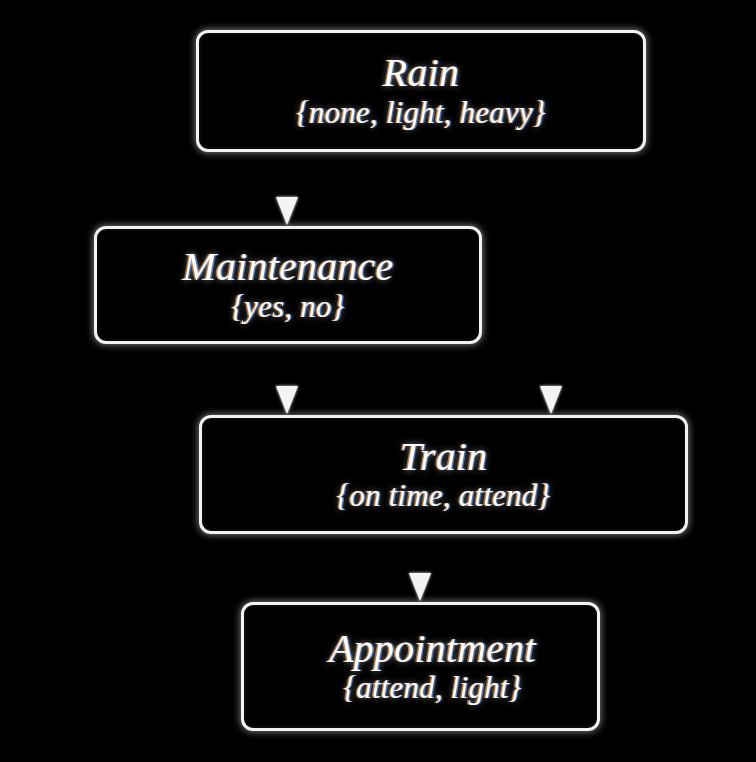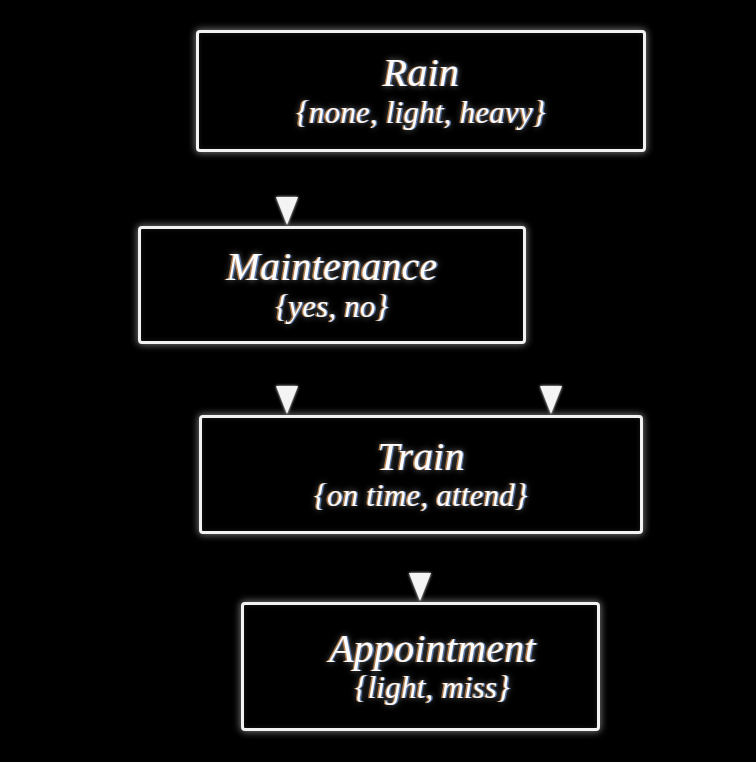--- a/index.html
+++ b/index.html
@@ -14,21 +14,21 @@
     height: 762px;
     background: #000000;
     overflow: hidden;
     font-family: "Liberation Serif", "DejaVu Serif", serif;
   }
   .node {
     position: absolute;
     box-sizing: border-box;
     background: #000000;
     border: 3px solid #f2f2f2;
-    border-radius: 4px;
+    border-radius: 12px;
     display: flex;
     flex-direction: column;
     align-items: center;
     justify-content: center;
     box-shadow: 0 0 7px 1px rgba(255,255,255,0.45),
                 inset 0 0 5px rgba(255,255,255,0.10);
   }
   .node-title,
   .node-states {
     font-style: italic;
@@ -45,22 +45,22 @@
     line-height: 1.06;
     margin-bottom: 2px;
   }
   .node-states {
     font-size: 31px;
     line-height: 1.06;
   }
 
   
   #node-rain        { left: 196px; top:  30px; width: 450px; height: 122px; }
-  #node-maintenance { left:  94px; top: 226px; width: 388px; height: 118px; margin-left: 44px; }
-  #node-train       { left: 199px; top: 415px; width: 444px; height: 119px; }
+  #node-maintenance { left:  94px; top: 226px; width: 388px; height: 118px; }
+  #node-train       { left: 199px; top: 415px; width: 489px; height: 119px; }
   #node-appointment { left: 241px; top: 602px; width: 359px; height: 129px; padding-left: 24px; }
 
   
   #edges {
     position: absolute;
     left: 0; top: 0;
     width: 756px;
     height: 762px;
     pointer-events: none;
   }
@@ -122,16 +122,16 @@
     <div class="node-states">{yes, no}</div>
   </div>
 
   <div class="node" id="node-train">
     <div class="node-title">Train</div>
     <div class="node-states">{on time, attend}</div>
   </div>
 
   <div class="node" id="node-appointment">
     <div class="node-title">Appointment</div>
-    <div class="node-states">{light, miss}</div>
+    <div class="node-states">{attend, light}</div>
   </div>
 
 </div>
 
 </body></html>

